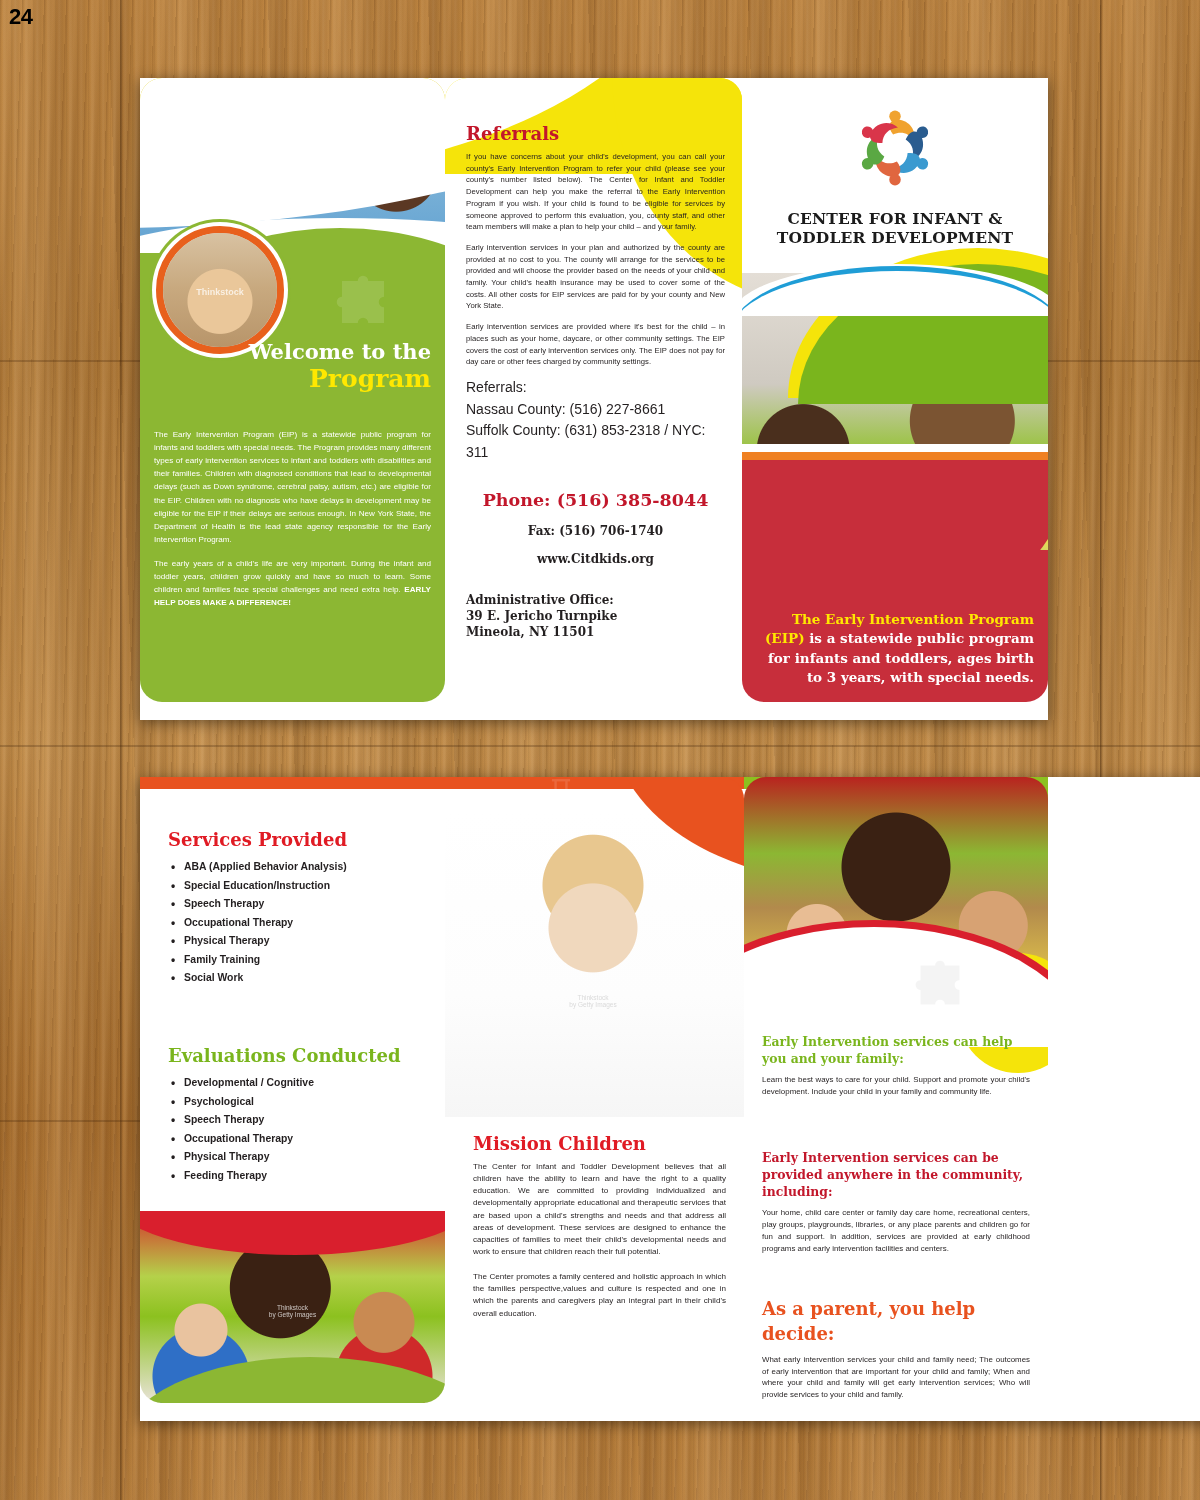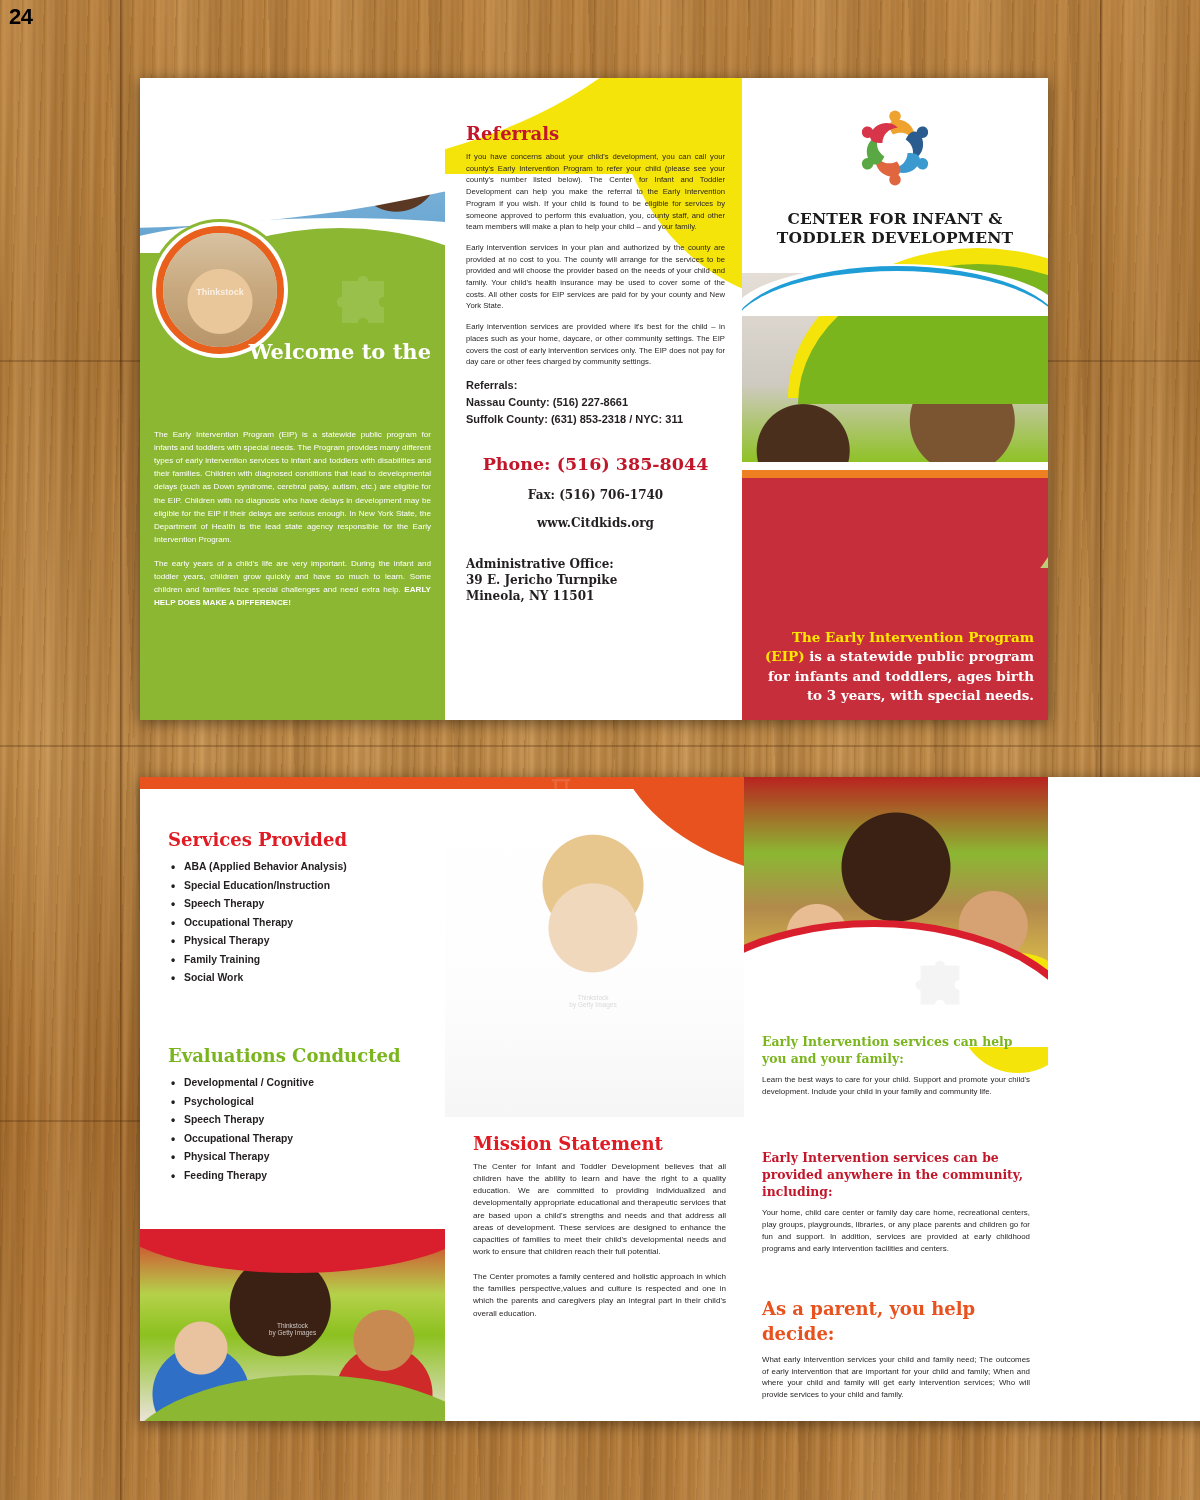--- a/index.html
+++ b/index.html
@@ -40,21 +40,21 @@
     font-weight:bold;font-size:22px;color:#000000;
     letter-spacing:-.5px;
   }
 
   
   .page{position:absolute;background:#ffffff;overflow:hidden;
         box-shadow:0 3px 14px rgba(0,0,0,.45);}
   #page1{left:140px;top:78px;width:908px;height:642px;}
   #page2{left:140px;top:777px;width:1088px;height:644px;}
 
-  .col{position:absolute;top:0;bottom:0;overflow:hidden;}
+  .col{position:absolute;top:0;bottom:18px;overflow:hidden;border-radius:22px;}
 
   
   
   #p1-left{left:0;width:305px;background:#fff;}
   #p1-photo1{position:absolute;left:0;top:0;width:305px;height:190px;overflow:hidden;}
   .ph{position:absolute;inset:0;}
   #p1-yellowtop{
     position:absolute;left:0;top:0;width:610px;height:96px;background:#f5e40a;
     border-bottom-left-radius:0;
   }
@@ -100,21 +100,21 @@
   }
   #p1-mid-ycurve2{
     position:absolute;right:-70px;top:-5px;width:200px;height:230px;
     background:#f5e40a;border-radius:0 0 0 100%;
   }
   .h-ref{font-family:"DejaVu Serif",serif;font-weight:bold;color:#c2172b;
          font-size:18px;margin:0 0 7px 0;}
   #p1-mid-inner{position:absolute;left:21px;right:17px;top:45px;}
   .body-sm{font-size:7.7px;line-height:1.52;color:#231f20;text-align:justify;}
   .body-sm p{margin:0 0 9px 0;}
-  .refblock{font-size:11px;line-height:1.55;color:#231f20;font-weight:bold;}
+  .refblock{font-size:14px;line-height:1.55;color:#231f20;font-weight:normal;}
   .phoneblock{text-align:center;margin-top:26px;}
   .phone-main{font-family:"DejaVu Serif",serif;font-weight:bold;color:#c2172b;font-size:17.5px;}
   .phone-sub{font-family:"DejaVu Serif",serif;font-weight:bold;color:#231f20;
              font-size:12px;margin-top:14px;}
   .addr{font-family:"DejaVu Serif",serif;font-weight:bold;color:#231f20;
         font-size:12px;line-height:1.35;text-align:left;margin-top:26px;}
 
   
   #p1-right{left:602px;width:306px;background:#ffffff;}
   #p1-logo{position:absolute;left:0;right:0;top:22px;text-align:center;}
@@ -250,20 +250,21 @@
       <path fill="#ffffff" d="M8 8h18a6 6 0 1 1 12 0h18v18a6 6 0 1 0 0 12v18H38a6 6 0 1 0-12 0H8V38a6 6 0 1 1 0-12z"></path>
     </svg>
 
     <div id="p1-circle">
       <div class="ph room-f"></div>
       <div class="stock-wm" style="font-size:9px">Thinkstock</div>
     </div>
 
     <div class="welcome-wrap">
       <div class="welcome-1">Welcome to the</div>
+      <div class="welcome-2">Program</div>
     </div>
 
     <div id="p1-left-body">
       <p>The Early Intervention Program (EIP) is a statewide public program for infants and toddlers with special needs.  The Program provides many different types of early intervention services to infant and toddlers with disabilities and their families.  Children with diagnosed conditions that lead to developmental delays (such as Down syndrome, cerebral palsy, autism, etc.) are eligible for the EIP.  Children with no diagnosis who have delays in development may be eligible for the EIP if their delays are serious enough.  In New York State, the Department of Health is the lead state agency responsible for the Early Intervention Program.</p>
       <p><span>The early years of a child's life are very important.  During the infant and toddler years, children grow quickly and have so much to learn. Some children and families face special challenges and need extra help.  </span><span class="caps">EARLY HELP DOES MAKE A DIFFERENCE!</span></p>
     </div>
   </div>
 
   <div class="col" id="p1-mid">
     <div id="p1-mid-yellow"></div>
@@ -415,21 +416,21 @@
     <div id="p2-baby">
       <div class="ph room-e"></div>
       <div class="stock-wm" style="top:62%;color:rgba(190,190,190,.55)">
         <span>Thinkstock</span>
         <span>by Getty Images</span>
       </div>
     </div>
     <div id="p2-mid-orange"></div>
 
     <div style="position:absolute;left:28px;right:18px;top:356px;">
-      <h2 class="h-red">Mission Statement</h2>
+      <h2 class="h-red">Mission Children</h2>
       <p class="rtext" style="font-size:8.1px">The Center for Infant and Toddler Development believes that all children have the ability to learn and have the right to a quality education. We are committed to providing individualized and developmentally appropriate educational and therapeutic services that are based upon a child's strengths and needs and that address all areas of development. These services are designed to enhance the capacities of families to meet their child's developmental needs and work to ensure that children reach their full potential.</p>
       <p class="rtext" style="font-size:8.1px;margin-top:13px">The Center promotes a family centered and holistic approach in which the families perspective,values and culture is respected and one in which the parents and caregivers play an integral part in their child's overall education.</p>
     </div>
   </div>
 
   <div class="col" id="p2-col3">
     <div id="p2-col3-photo">
       <div class="ph room-d" style="background:
         radial-gradient(circle at 24% 70%, #e8bd94 0 30px, rgba(0,0,0,0) 31px),
         radial-gradient(circle at 50% 40%, #3a2113 0 54px, rgba(0,0,0,0) 55px),

